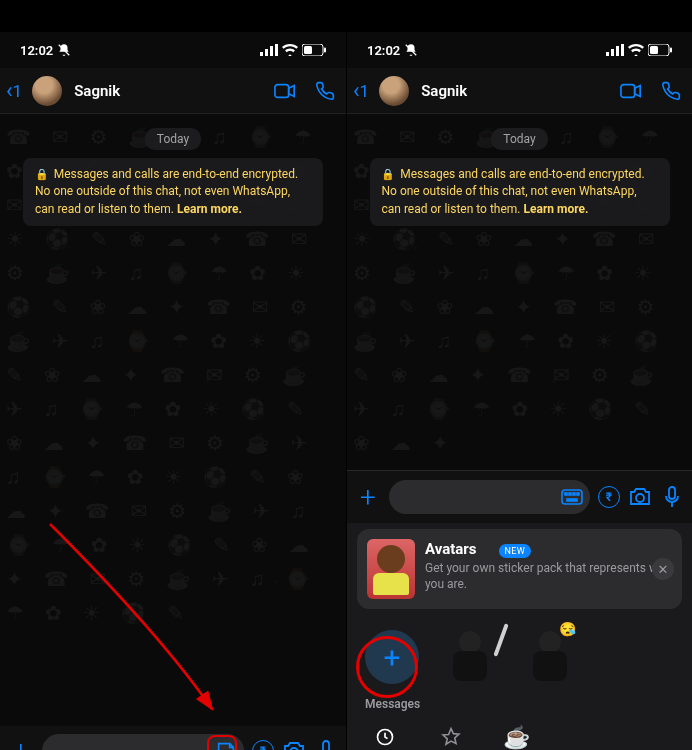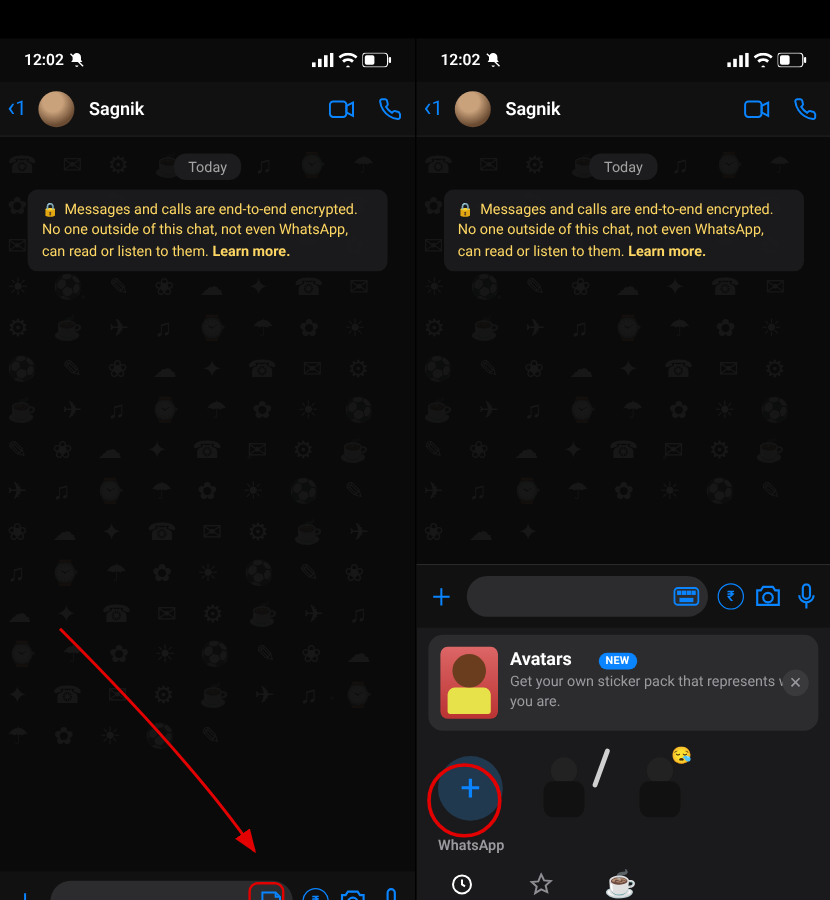--- a/index.html
+++ b/index.html
@@ -59,21 +59,21 @@
   .seg { width: 48px; height: 28px; display: flex; align-items: center; justify-content: center; border-radius: 8px; color: #8e8e93; font-size: 11px; font-weight: 700; }
   .seg.active { background: #48484a; color: #fff; }
   .store { color: #8e8e93; width: 26px; height: 26px; display: flex; align-items: center; justify-content: center; }
 
   .avatars-card { margin: 6px 10px; background: #2c2c2e; border-radius: 12px; padding: 10px 10px 10px 10px; display: flex; gap: 10px; align-items: flex-start; position: relative; }
   .avatars-card .av { width: 48px; height: 60px; border-radius: 6px; background: linear-gradient(#d66, #b33); position: relative; overflow: hidden; flex-shrink: 0; }
   .av::after{content:"";position:absolute;left:10px;top:6px;width:28px;height:28px;border-radius:50%;background:#6b3d1f;}
   .av::before{content:"";position:absolute;left:6px;bottom:4px;width:36px;height:22px;background:#e8e24a;border-radius:6px 6px 2px 2px;}
   .avatars-text { flex: 1; }
   .avatars-title { color: #fff; font-size: 15px; font-weight: 700; display: inline-flex; align-items: flex-end; gap: 22px; }
-  .new-badge { background: #0a84ff; color: #fff; font-size: 9px; font-weight: 700; padding: 2px 6px; border-radius: 10px; letter-spacing: .3px; }
+  .new-badge { background: #0a84ff; color: #fff; font-size: 9px; font-weight: 400; padding: 2px 6px; border-radius: 10px; letter-spacing: .3px; }
   .avatars-sub { color: #9a9a9f; font-size: 12px; line-height: 1.35; margin-top: 2px; }
   .close-card { position: absolute; right: 8px; top: 50%; transform: translateY(-50%); width: 22px; height: 22px; border-radius: 50%; background: #3a3a3c; color: #9a9a9f; display: flex; align-items: center; justify-content: center; font-size: 13px; }
 
   .sticker-row { display: flex; gap: 26px; padding: 10px 18px 4px; align-items: center; }
   .add-sticker { width: 54px; height: 54px; border-radius: 50%; background: #21394f; display: flex; align-items: center; justify-content: center; color: #0a84ff; font-size: 30px; font-weight: 400; }
   .sticker-thumb { width: 54px; height: 64px; position: relative; }
   .person { position:absolute; left:14px; top:6px; width:22px; height:22px; border-radius:50%; background:#222; }
   .person::after{content:"";position:absolute;left:-6px;top:20px;width:34px;height:30px;background:#111;border-radius:8px;}
   .bat{position:absolute;right:-4px;top:-2px;width:4px;height:34px;background:#d0d0d0;border-radius:2px;transform:rotate(20deg);}
   .zz{position:absolute;right:2px;top:-4px;font-size:14px;}
@@ -310,21 +310,21 @@
       <div class="sticker-thumb">
           <span class="bat"></span>
           <span class="person"></span>
         </div>
       <div class="sticker-thumb">
           <span class="zz">😪</span>
           <span class="person"></span>
         </div>
     </div>
 
-    <div class="fav-label">WhatsApp</div>
+    <div class="fav-label">Messages</div>
     <div class="fav-row">
       <div class="fav-item" style="color:#fff;">
         <svg width="20" height="20" viewBox="0 0 24 24" fill="none" stroke="#fff" stroke-width="2">
             <circle cx="12" cy="12" r="9"></circle>
             <path d="M12 7v5l3 2"></path>
           </svg>
       </div>
       <div class="fav-item">
         <svg width="20" height="20" viewBox="0 0 24 24" fill="none" stroke="#8e8e93" stroke-width="2">
             <path d="M12 2l2.9 6 6.6.6-5 4.6 1.5 6.5L12 16.9l-6 3.8 1.5-6.5-5-4.6 6.6-.6z"></path>

